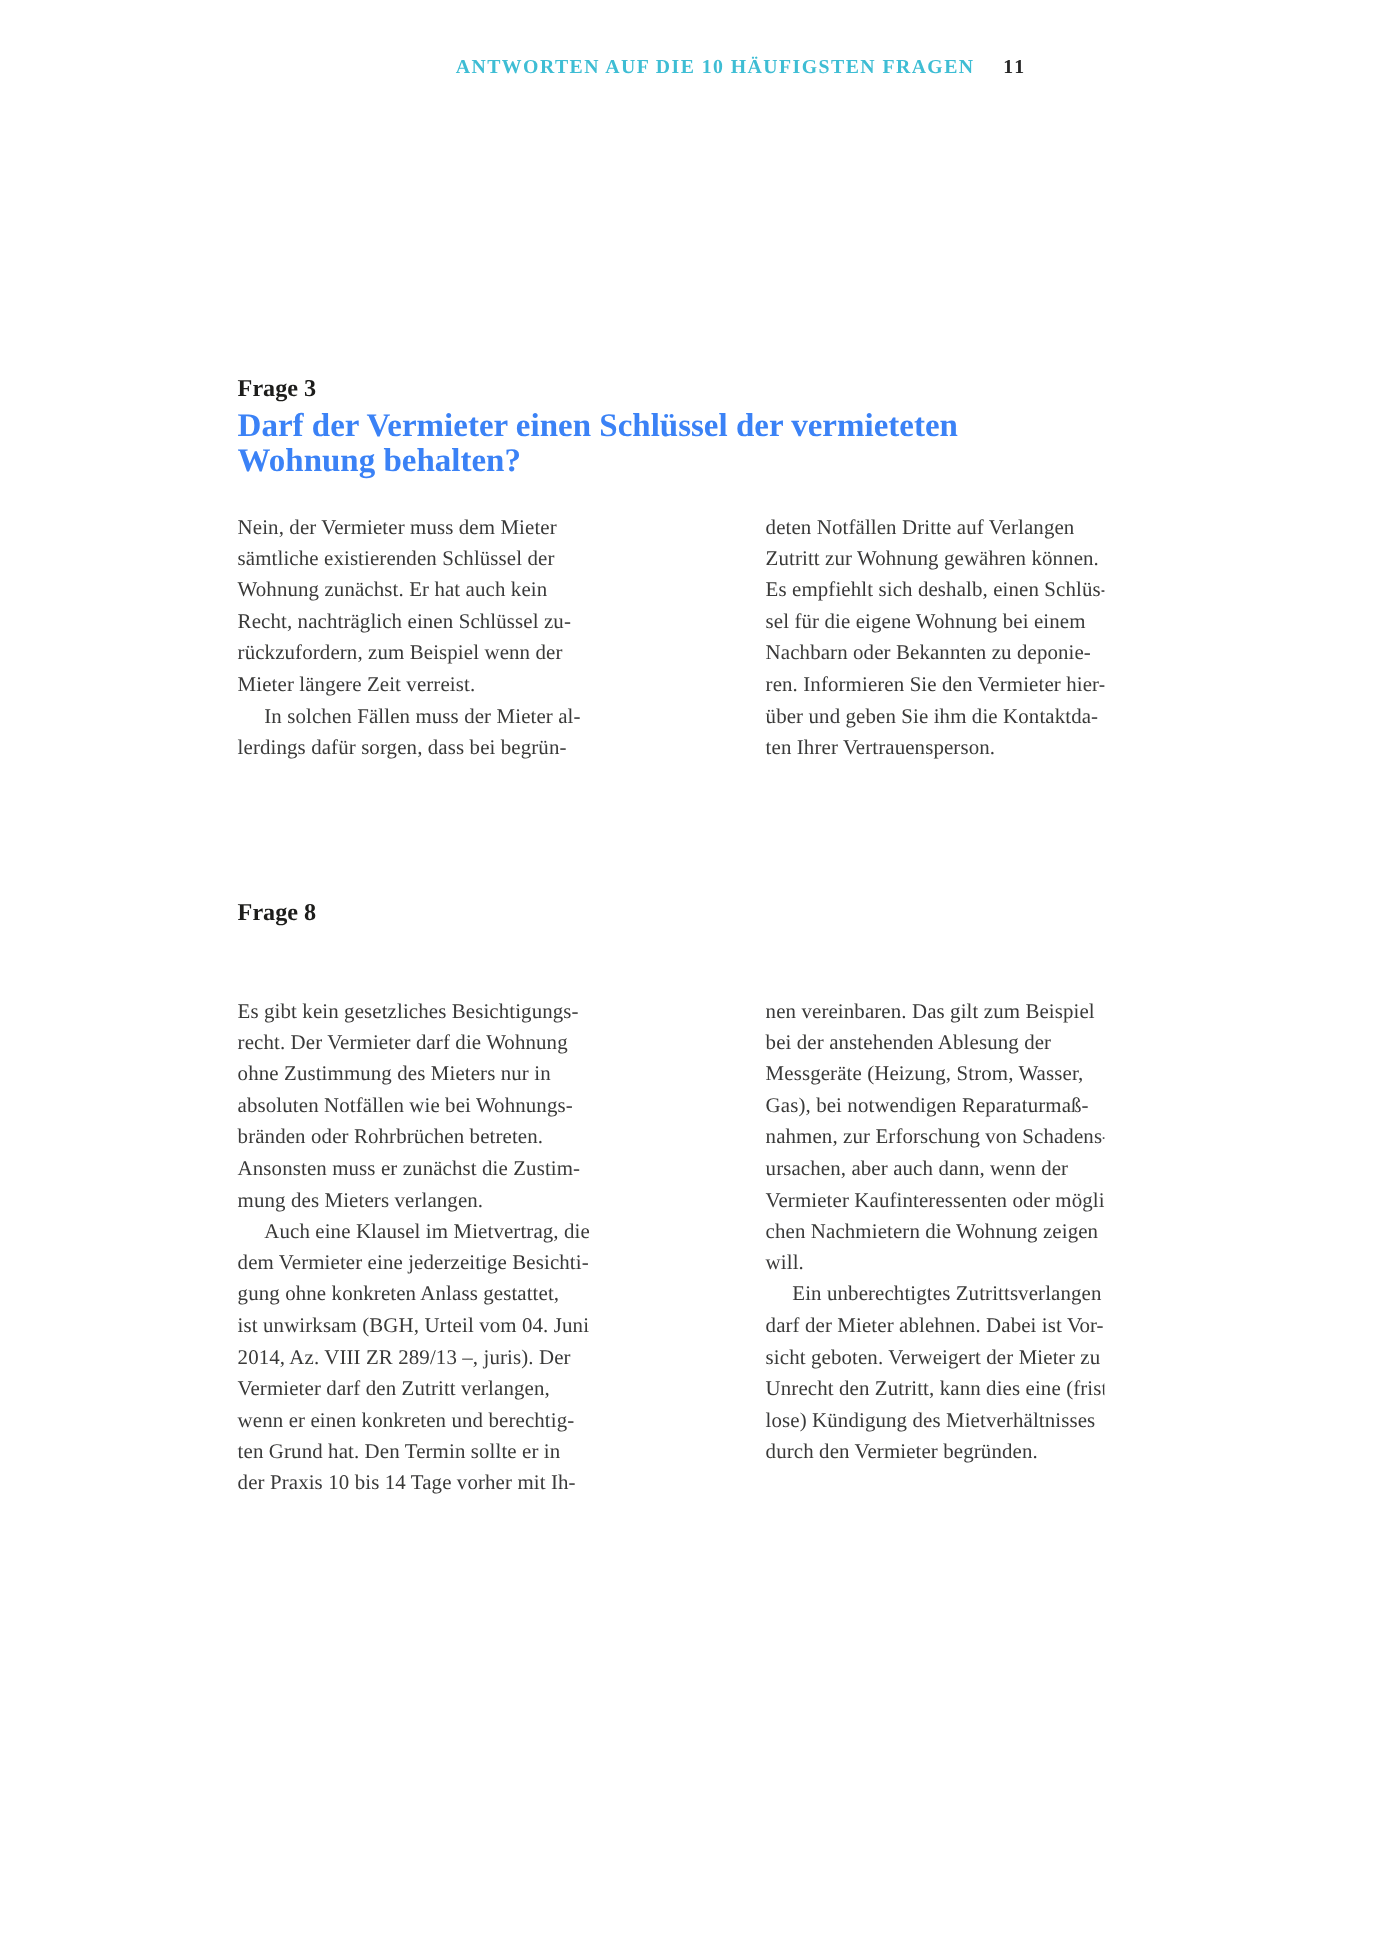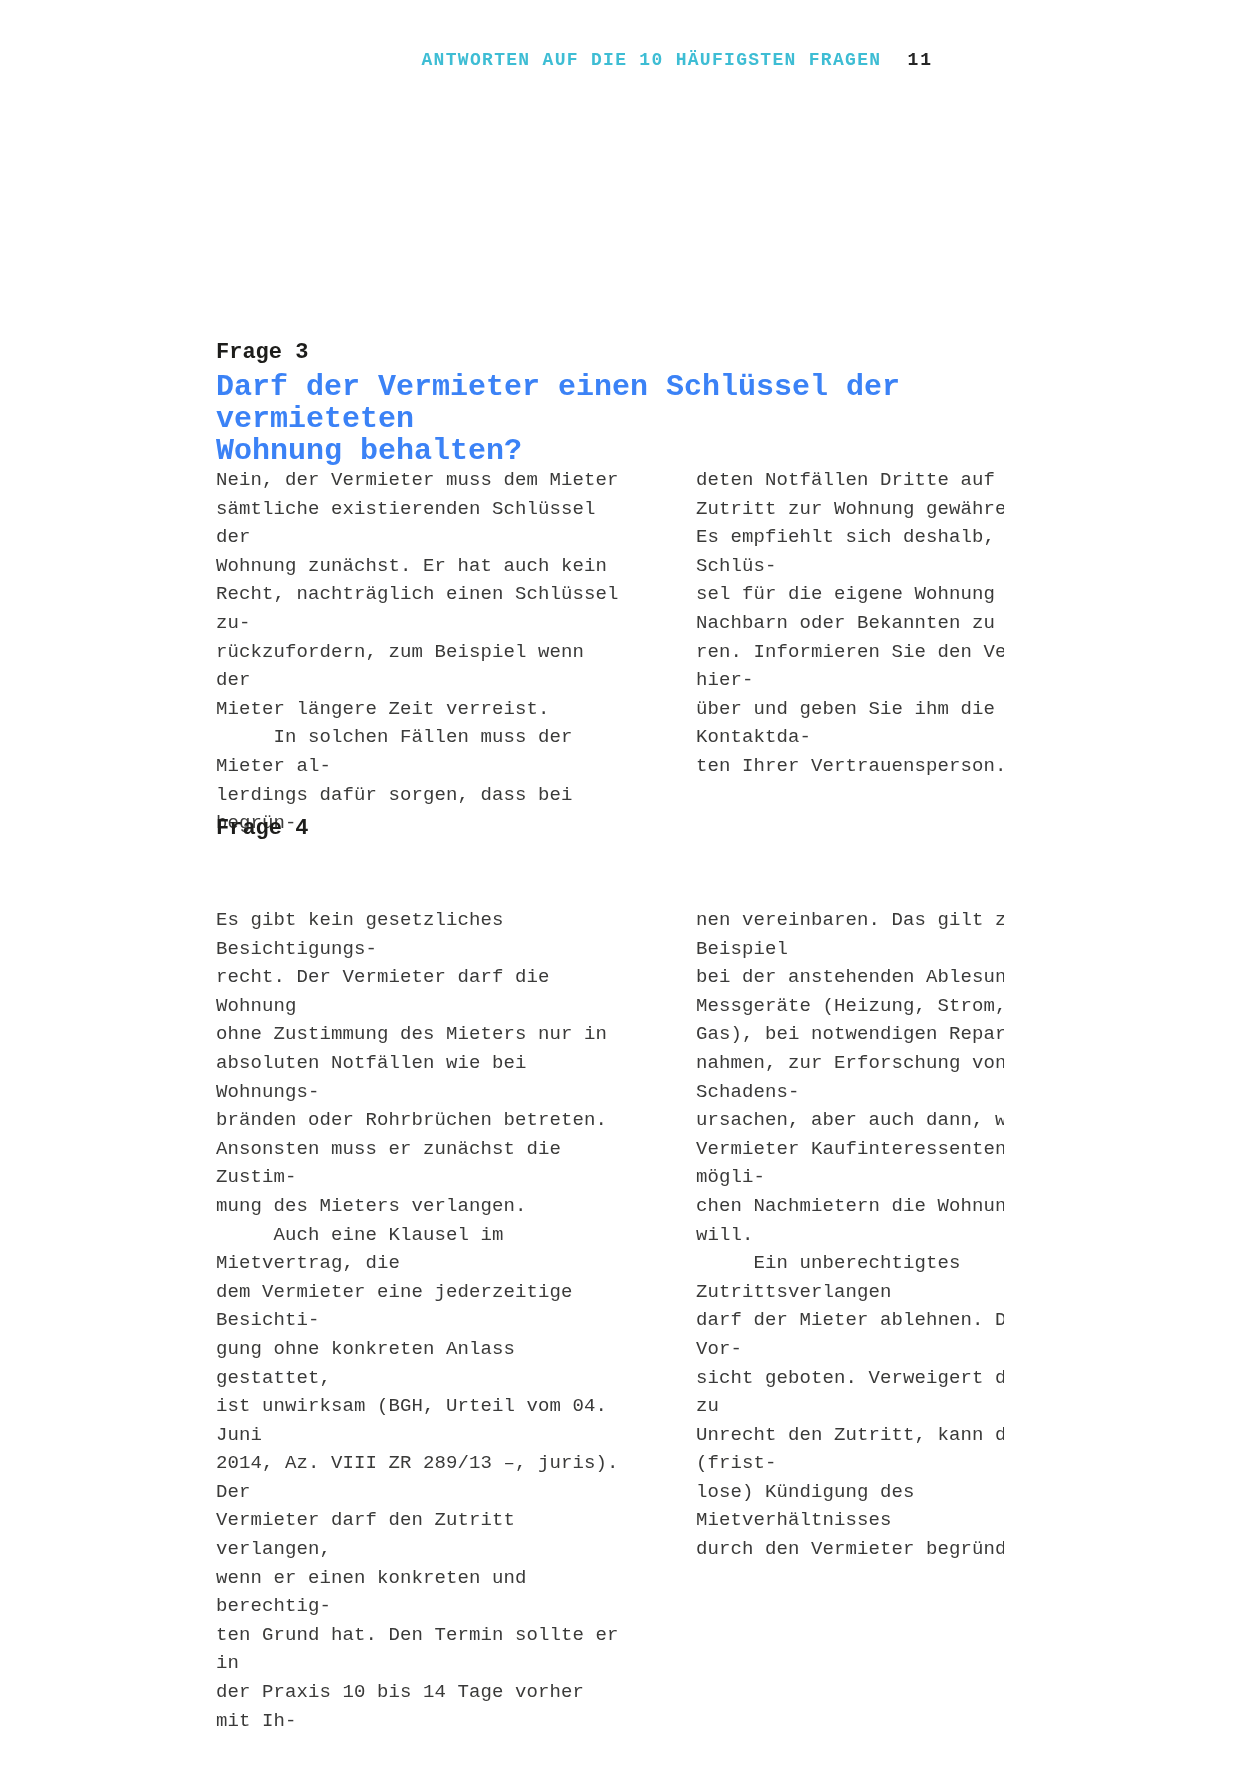--- a/index.html
+++ b/index.html
@@ -5,21 +5,21 @@
   html, body {
     margin: 0;
     padding: 0;
     background: #ffffff;
   }
   .page {
     position: relative;
     width: 1004px;
     height: 1777px;
     background: #ffffff;
-    font-family: Liberation Mono, monospace;
+    font-family: Liberation Serif, serif;
     overflow: hidden;
   }
   .running-head {
     position: absolute;
     top: 50px;
     left: 0;
     right: 71px;
     text-align: right;
     font-size: 18px;
     font-weight: bold;
@@ -99,21 +99,21 @@
 Zutritt zur Wohnung gewähren können.
 Es empfiehlt sich deshalb, einen Schlüs-
 sel für die eigene Wohnung bei einem
 Nachbarn oder Bekannten zu deponie-
 ren. Informieren Sie den Vermieter hier-
 über und geben Sie ihm die Kontaktda-
 ten Ihrer Vertrauensperson.</div>
   </div>
 
   <div class="section" id="section-4">
-    <div class="q-label">Frage 4</div>
+    <div class="q-label">Frage 8</div>
     <div class="body-col col-left">Es gibt kein gesetzliches Besichtigungs-
 recht. Der Vermieter darf die Wohnung
 ohne Zustimmung des Mieters nur in
 absoluten Notfällen wie bei Wohnungs-
 bränden oder Rohrbrüchen betreten.
 Ansonsten muss er zunächst die Zustim-
 mung des Mieters verlangen.
      Auch eine Klausel im Mietvertrag, die
 dem Vermieter eine jederzeitige Besichti-
 gung ohne konkreten Anlass gestattet,

